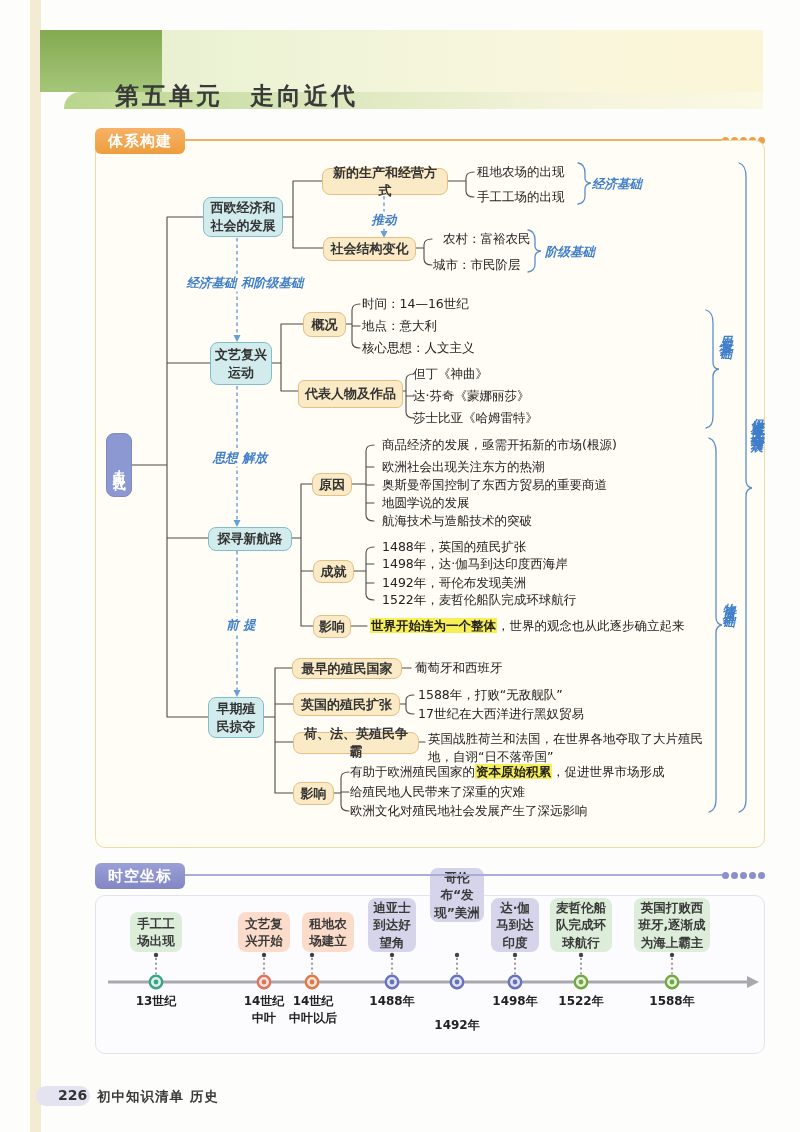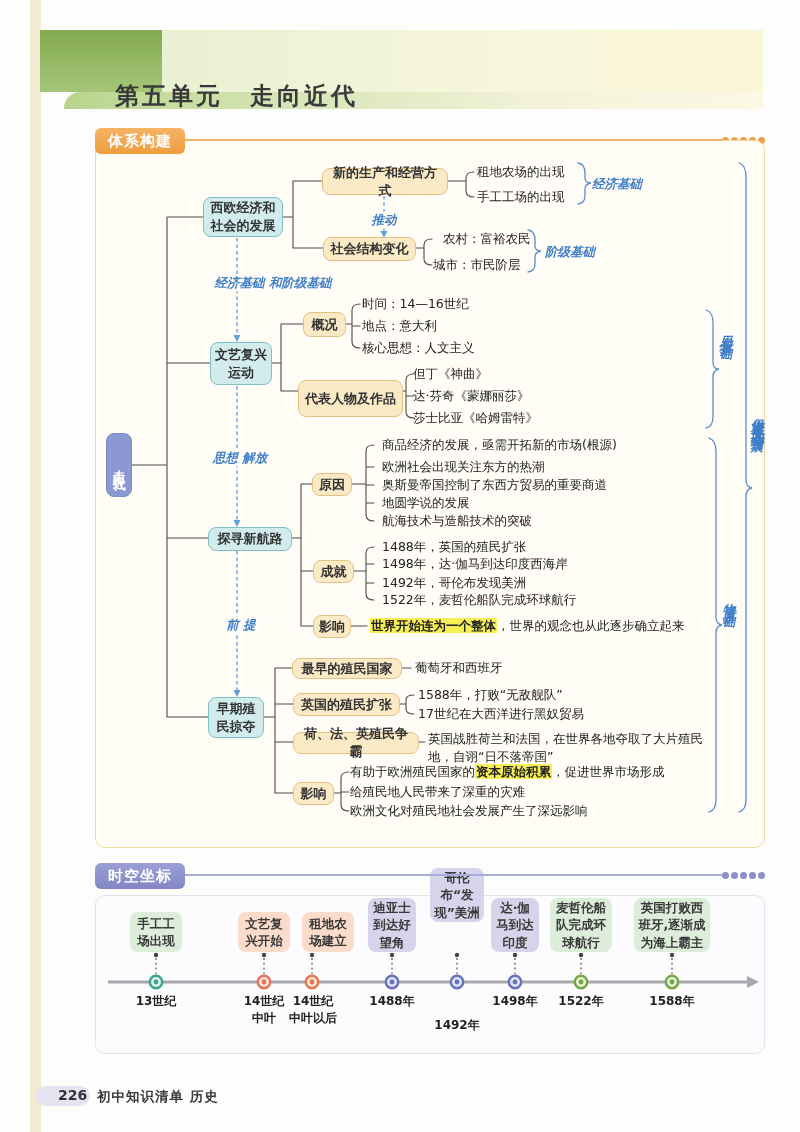--- a/index.html
+++ b/index.html
@@ -117,28 +117,28 @@
 <div class="abs node cyan" style="left:203px;top:197px;width:80px;height:40px;">西欧经济和社会的发展</div>
 <div class="abs node orange" style="left:322px;top:168px;width:126px;height:27px;">新的生产和经营方式</div>
 <div class="abs item" style="left:477px;top:164px;">租地农场的出现</div>
 <div class="abs item" style="left:477px;top:189px;">手工工场的出现</div>
 <div class="abs blue" style="left:592px;top:176px;">经济基础</div>
 <div class="abs node orange" style="left:323px;top:237px;width:93px;height:24px;">社会结构变化</div>
 <div class="abs item" style="left:443px;top:231px;">农村：富裕农民</div>
 <div class="abs item" style="left:433px;top:257px;">城市：市民阶层</div>
 <div class="abs blue" style="left:545px;top:244px;">阶级基础</div>
 <div class="abs blue onln" style="left:384px;top:220px;">推动</div>
-<div class="abs blue onln" style="left:245px;top:283px;margin-left:28px;">经济基础 和阶级基础</div>
+<div class="abs blue onln" style="left:245px;top:283px;">经济基础 和阶级基础</div>
 
 <div class="abs node cyan" style="left:210px;top:342px;width:62px;height:43px;">文艺复兴运动</div>
 <div class="abs node orange" style="left:303px;top:312px;width:43px;height:25px;">概况</div>
 <div class="abs item" style="left:362px;top:296px;text-align:right;">时间：14—16世纪</div>
 <div class="abs item" style="left:362px;top:318px;">地点：意大利</div>
 <div class="abs item" style="left:362px;top:340px;">核心思想：人文主义</div>
-<div class="abs node orange" style="left:298px;top:380px;width:105px;height:37px;">代表人物及作品</div>
+<div class="abs node orange" style="left:298px;top:380px;width:105px;height:28px;border-radius:6px;">代表人物及作品</div>
 <div class="abs item" style="left:413px;top:366px;">但丁《神曲》</div>
 <div class="abs item" style="left:413px;top:388px;">达·芬奇《蒙娜丽莎》</div>
 <div class="abs item" style="left:413px;top:410px;">莎士比亚《哈姆雷特》</div>
 <div class="abs blue onln" style="left:240px;top:458px;">思想 解放</div>
 
 <div class="abs node cyan" style="left:208px;top:527px;width:84px;height:24px;">探寻新航路</div>
 <div class="abs node orange" style="left:312px;top:473px;width:40px;height:23px;">原因</div>
 <div class="abs item" style="left:382px;top:437px;">商品经济的发展，亟需开拓新的市场(根源)</div>
 <div class="abs item" style="left:382px;top:459px;">欧洲社会出现关注东方的热潮</div>
 <div class="abs item" style="left:382px;top:477px;">奥斯曼帝国控制了东西方贸易的重要商道</div>

